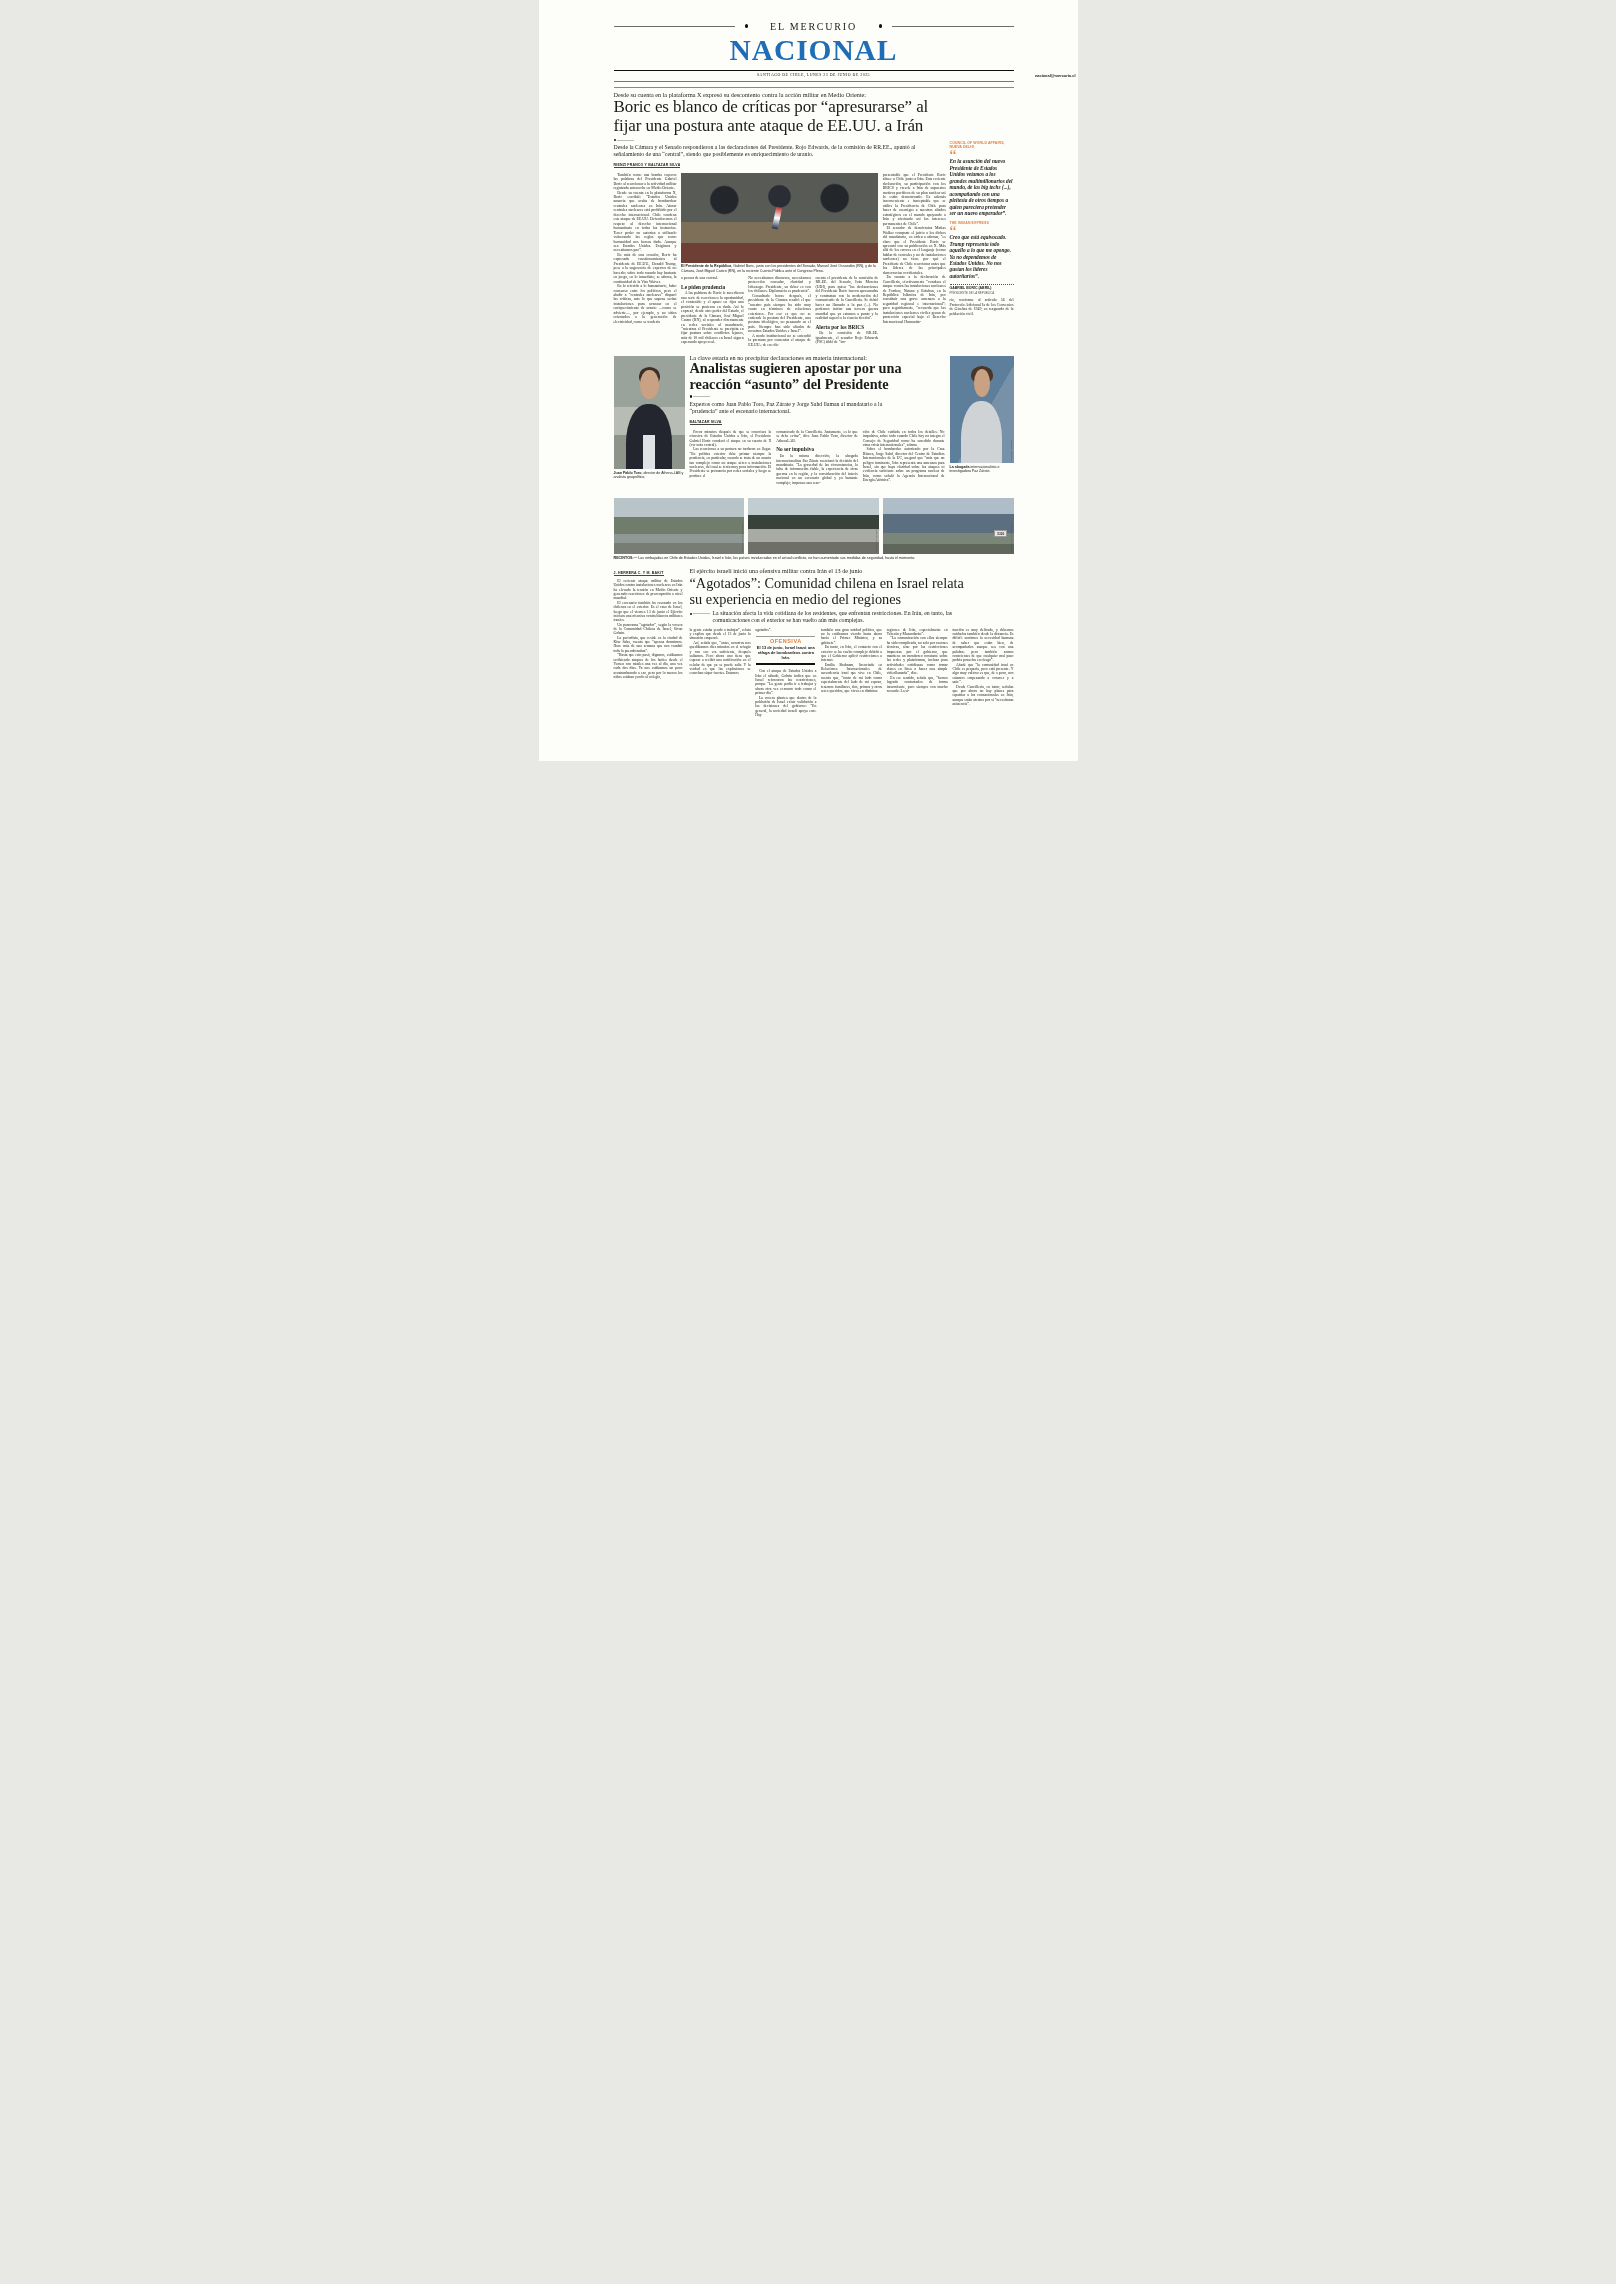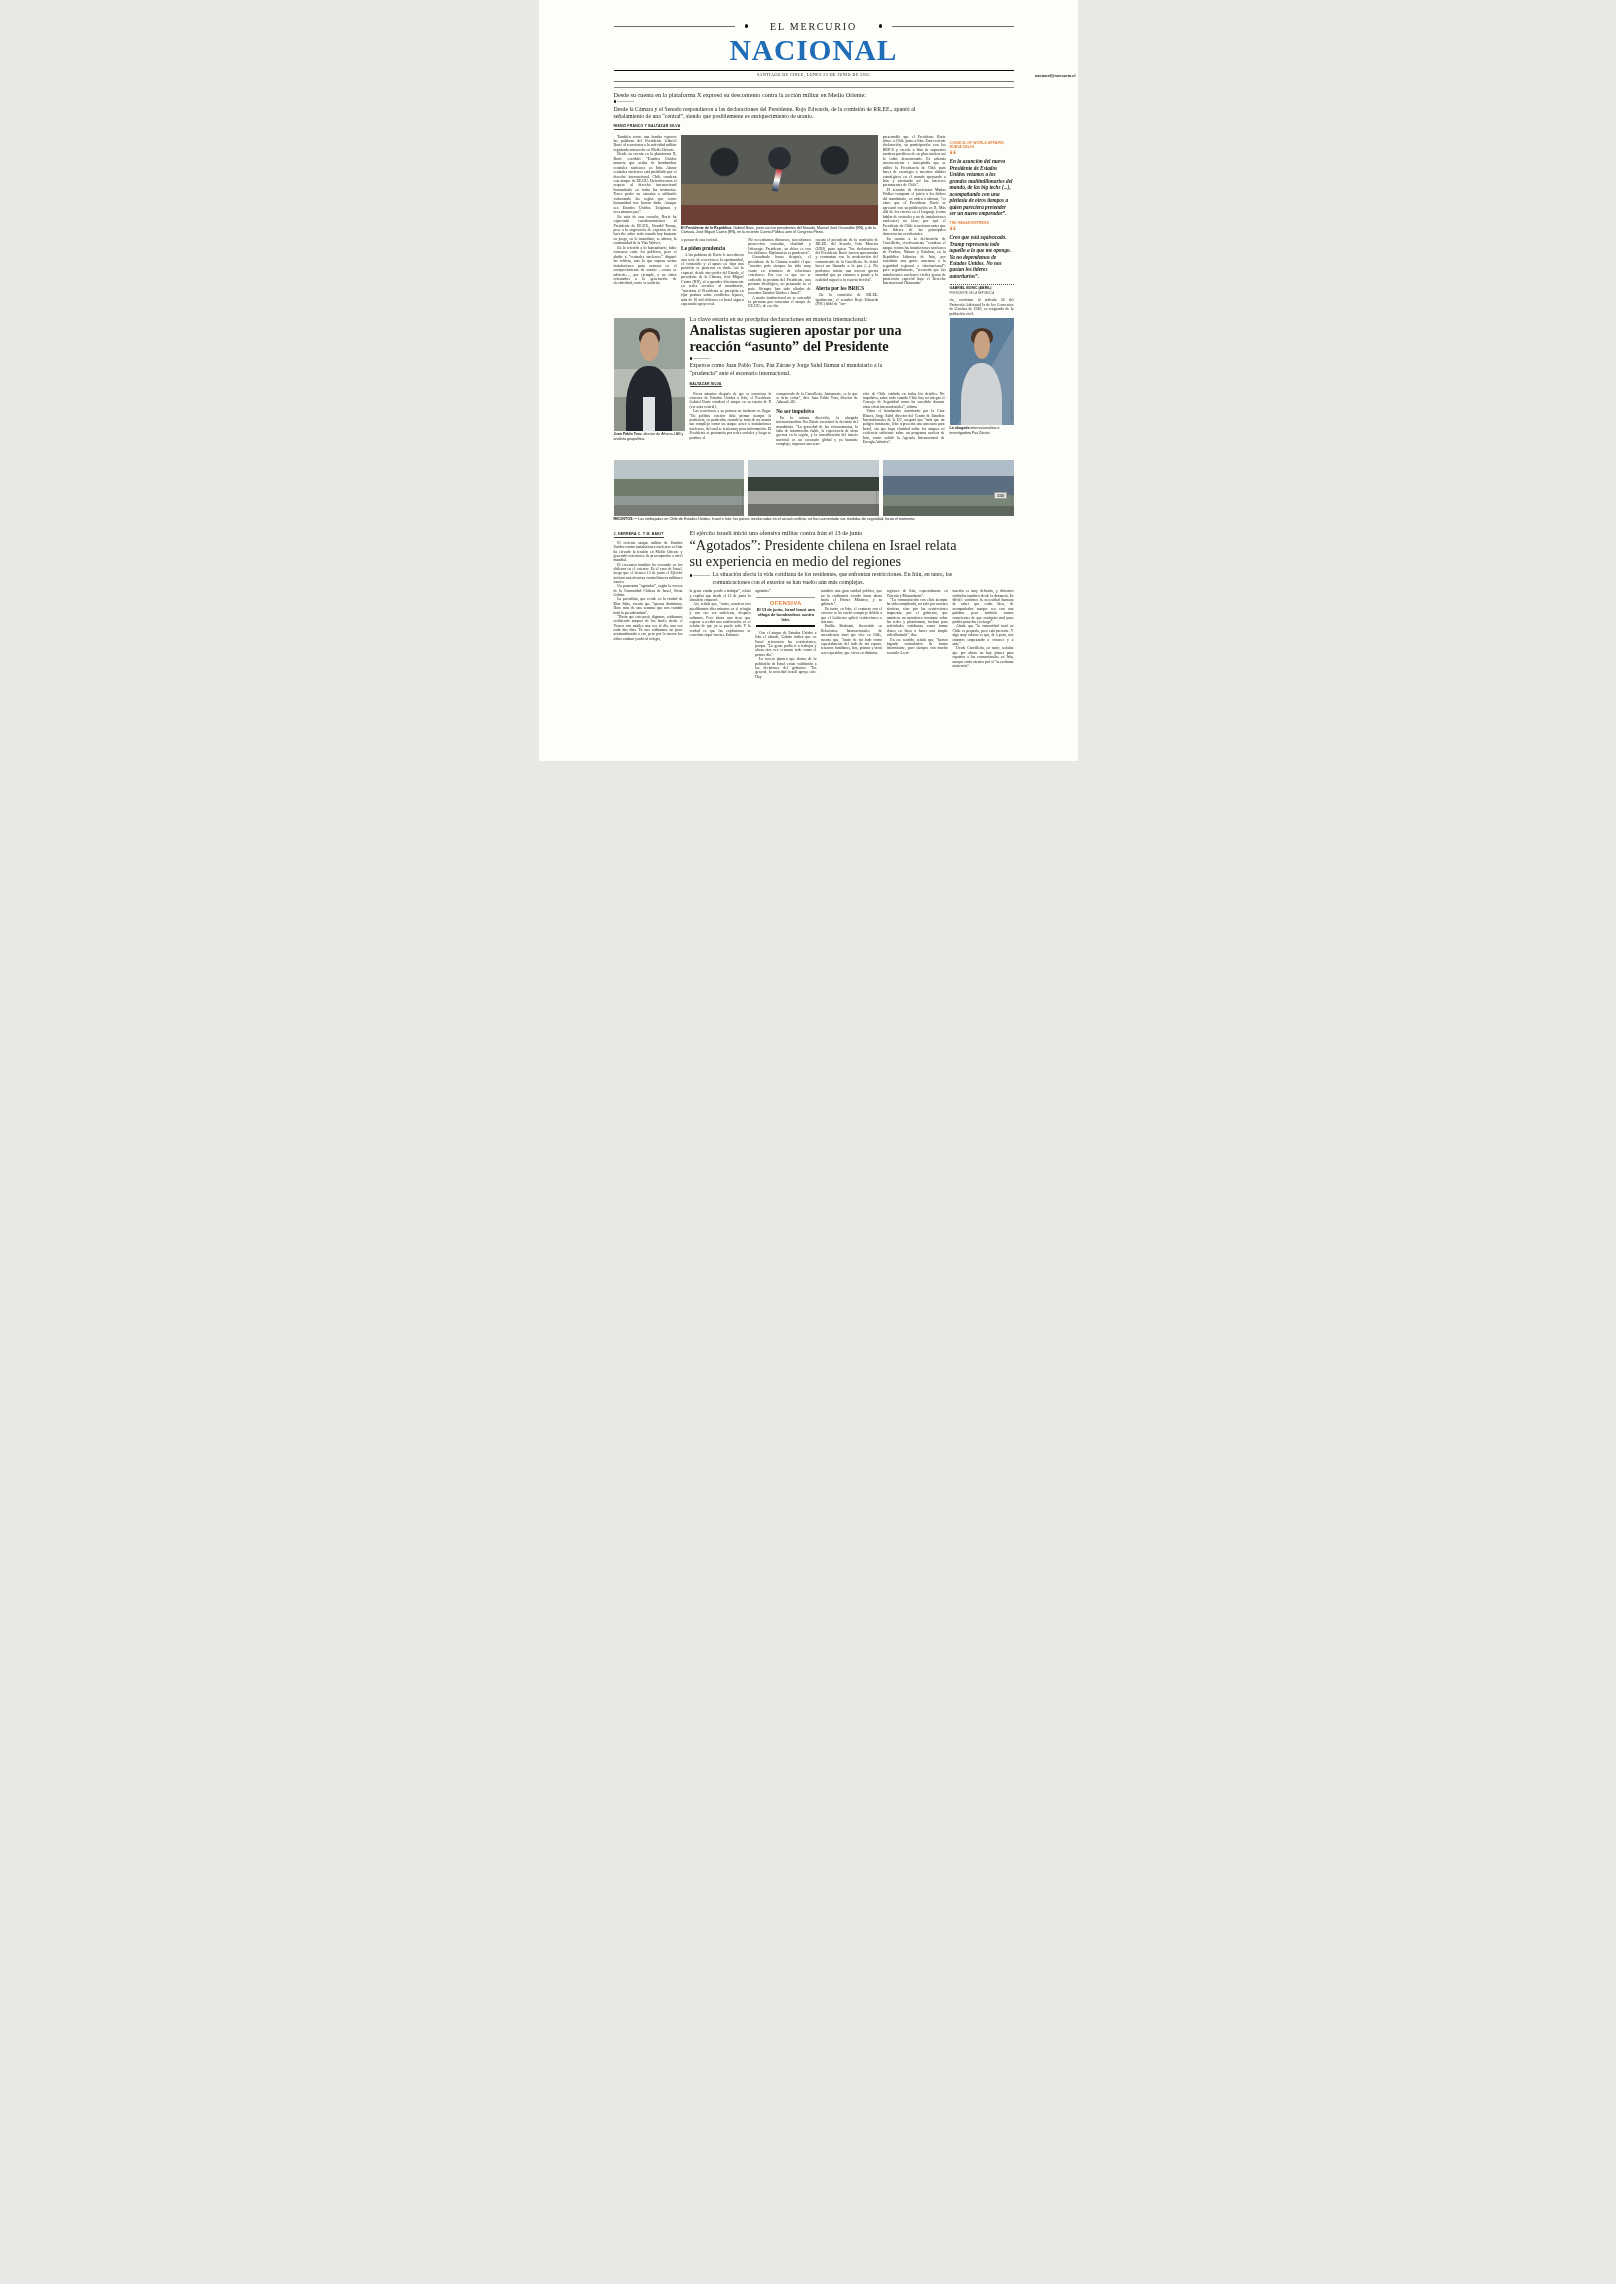--- a/index.html
+++ b/index.html
@@ -128,20 +128,24 @@
       <div class="date-row">
         <span class="dateline">SANTIAGO DE CHILE, LUNES 23 DE JUNIO DE 2025</span>
         <span class="mast-email">nacional@mercurio.cl</span>
       </div>
       <div class="rule-thin"></div>
     </header>
 
     <section class="a1">
       <div class="a1-main">
         <div class="kicker" style="margin-right:-64px;">Desde su cuenta en la plataforma X expresó su descontento contra la acción militar en Medio Oriente:</div>
+        <h1 class="a1-head" style="margin-right:-64px;">
+          <div>Boric es blanco de críticas por “apresurarse” al</div>
+          <div>fijar una postura ante ataque de EE.UU. a Irán</div>
+        </h1>
         <div class="divider">
           <span class="dot"></span>
           <span class="tick"></span>
         </div>
         <div class="a1-deck">Desde la Cámara y el Senado respondieron a las declaraciones del Presidente. Rojo Edwards, de la comisión de RR.EE., apuntó al señalamiento de una “central”, siendo que posiblemente es enriquecimiento de uranio.</div>
         <div class="byline">RIENZI FRANCO Y BALTAZAR SILVA</div>
 
         <div class="a1-body">
           <div class="a1col bodycol">
             <p>También como una bomba cayeron las palabras del Presidente Gabriel Boric al reaccionar a la actividad militar registrada antenoche en Medio Oriente.</p>
@@ -278,21 +282,21 @@
         <p>El reciente ataque militar de Estados Unidos contra instalaciones nucleares en Irán ha elevado la tensión en Medio Oriente y generado reacciones de preocupación a nivel mundial.</p>
         <p>El escenario también ha resonado en los chilenos en el exterior. Es el caso de Israel, luego que el viernes 13 de junio el Ejército iniciara una ofensiva contra blancos militares iraníes.</p>
         <p>Un panorama “agotador”, según la vocera de la Comunidad Chilena de Israel, Sivan Gobrin.</p>
         <p>La periodista, que reside en la ciudad de Kfar Saba, cuenta que “apenas dormimos. Hace más de una semana que nos cambió toda la pseudorrutina”.</p>
         <p>“Hasta que esto pasó, digamos, estábamos recibiendo ataques de los hutíes desde el Yemen con misiles una vez al día, una vez cada dos días. Ya nos estábamos un poco acostumbrando a eso, pero por lo menos los niños estaban yendo al colegio,</p>
       </div>
 
       <div class="a3-main">
         <div class="kicker">El ejército israelí inició una ofensiva militar contra Irán el 13 de junio</div>
         <h2 class="a3-head">
-          <div>“Agotados”: Presidente chilena en Israel relata</div>
+          <div>“Agotados”: Comunidad chilena en Israel relata</div>
           <div>su experiencia en medio del regiones</div>
         </h2>
         <div class="a3-deckrow">
           <div class="divider" style="margin:2.8px 0 0 0">
             <span class="dot"></span>
             <span class="tick"></span>
           </div>
           <div class="a3-deck">La situación afecta la vida cotidiana de los residentes, que enfrentan restricciones. En Irán, en tanto, las comunicaciones con el exterior se han vuelto aún más complejas.</div>
         </div>
         <div class="a3-body">

